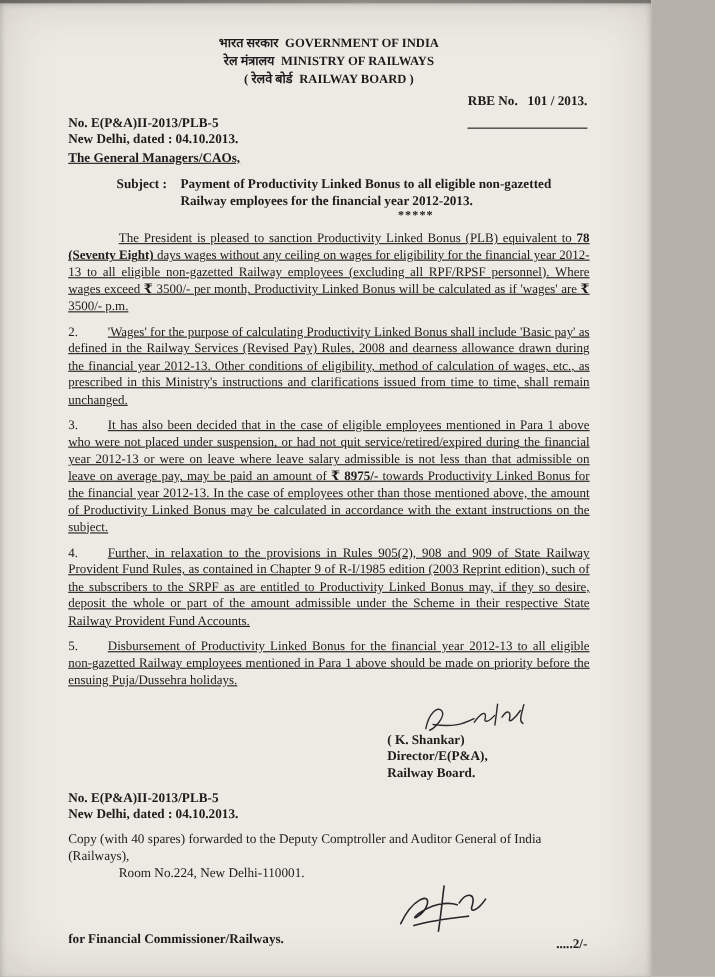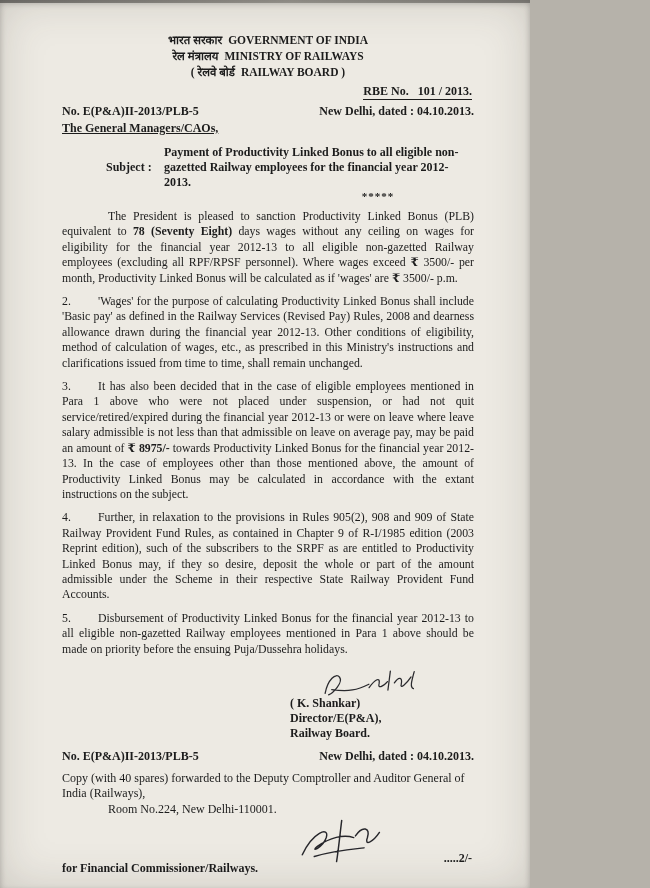--- a/index.html
+++ b/index.html
@@ -3,54 +3,55 @@
 <meta charset="utf-8">
 <style>
   html,body{margin:0;padding:0;}
   body{
     background:#b6b2aa;
     font-family:"Liberation Serif","DejaVu Serif",serif;
     -webkit-font-smoothing:antialiased;
   }
   .page{
     position:relative;
-    width:530px;height:888px;
+    width:592px;height:888px;
     box-sizing:border-box;
     margin:0;
     background:#edeae3;
     color:#1c1c1c;
     padding:24px 56px 18px 62px;
     overflow:hidden;
     box-shadow:inset 0 0 46px rgba(60,55,45,.18), inset 0 3px 6px rgba(0,0,0,.25);
   }
   .scan-top{position:absolute;top:0;left:0;width:100%;height:3px;background:linear-gradient(90deg,#2e2c2a,#6b6862 55%,#44423f);opacity:.55;}
 
   
   .doc-header{text-align:center;font-weight:bold;font-size:11.5px;line-height:16px;margin-top:8px;}
   .doc-header .hline span{padding:0 3px;}
 
   .rbe-line{text-align:right;font-weight:bold;font-size:12px;margin-top:4px;padding-right:2px;}
-  .rbe-underline{border-bottom:1.5px solid #1c1c1c;padding-bottom:1px;}
+  .rbe-underline{border-bottom:1.5px solid #1c1c1c;padding-bottom:18px;}
 
-  .ref-row{display:flex;justify-content:space-between;align-items:flex-start;font-weight:bold;font-size:12px;margin-top:5px;}
+  .ref-row{display:flex;justify-content:space-between;align-items:flex-start;font-weight:bold;font-size:12px;margin-top:5px;flex-direction:column;}
 
   .addressee{font-weight:bold;font-size:12px;line-height:15px;margin-top:2px;text-decoration:underline;}
 
-  .subject-row{display:flex;margin:9px 0 0 44px;font-weight:bold;font-size:12px;line-height:15px;align-items:center;}
+  .subject-row{display:flex;margin:9px 0 0 44px;font-weight:bold;font-size:12px;line-height:15px;}
   .subject-label{flex:0 0 58px;}
   .subject-text{width:428px;}
   .stars{width:428px;margin-left:102px;text-align:center;font-weight:bold;font-size:11px;letter-spacing:1px;line-height:12px;}
 
   
   .body-paras{margin-top:7px;}
   .body-paras p{
     margin:0 0 8px 0;
     font-size:11.8px;
     line-height:15.4px;
     text-align:justify;
+    text-decoration:underline;
   }
   .pnum{display:inline-block;width:36px;}
   .first-indent{text-indent:46px;}
 
   
   .sig-block{width:178px;margin-left:auto;margin-right:6px;text-align:left;font-weight:bold;font-size:12px;line-height:15px;}
   .sig-block svg{display:block;margin:0 auto -3px auto;transform:rotate(-3deg);}
 
   .footer-ref{margin-top:8px;}
   .copy-para{font-size:12px;line-height:15.5px;margin-top:7px;}

